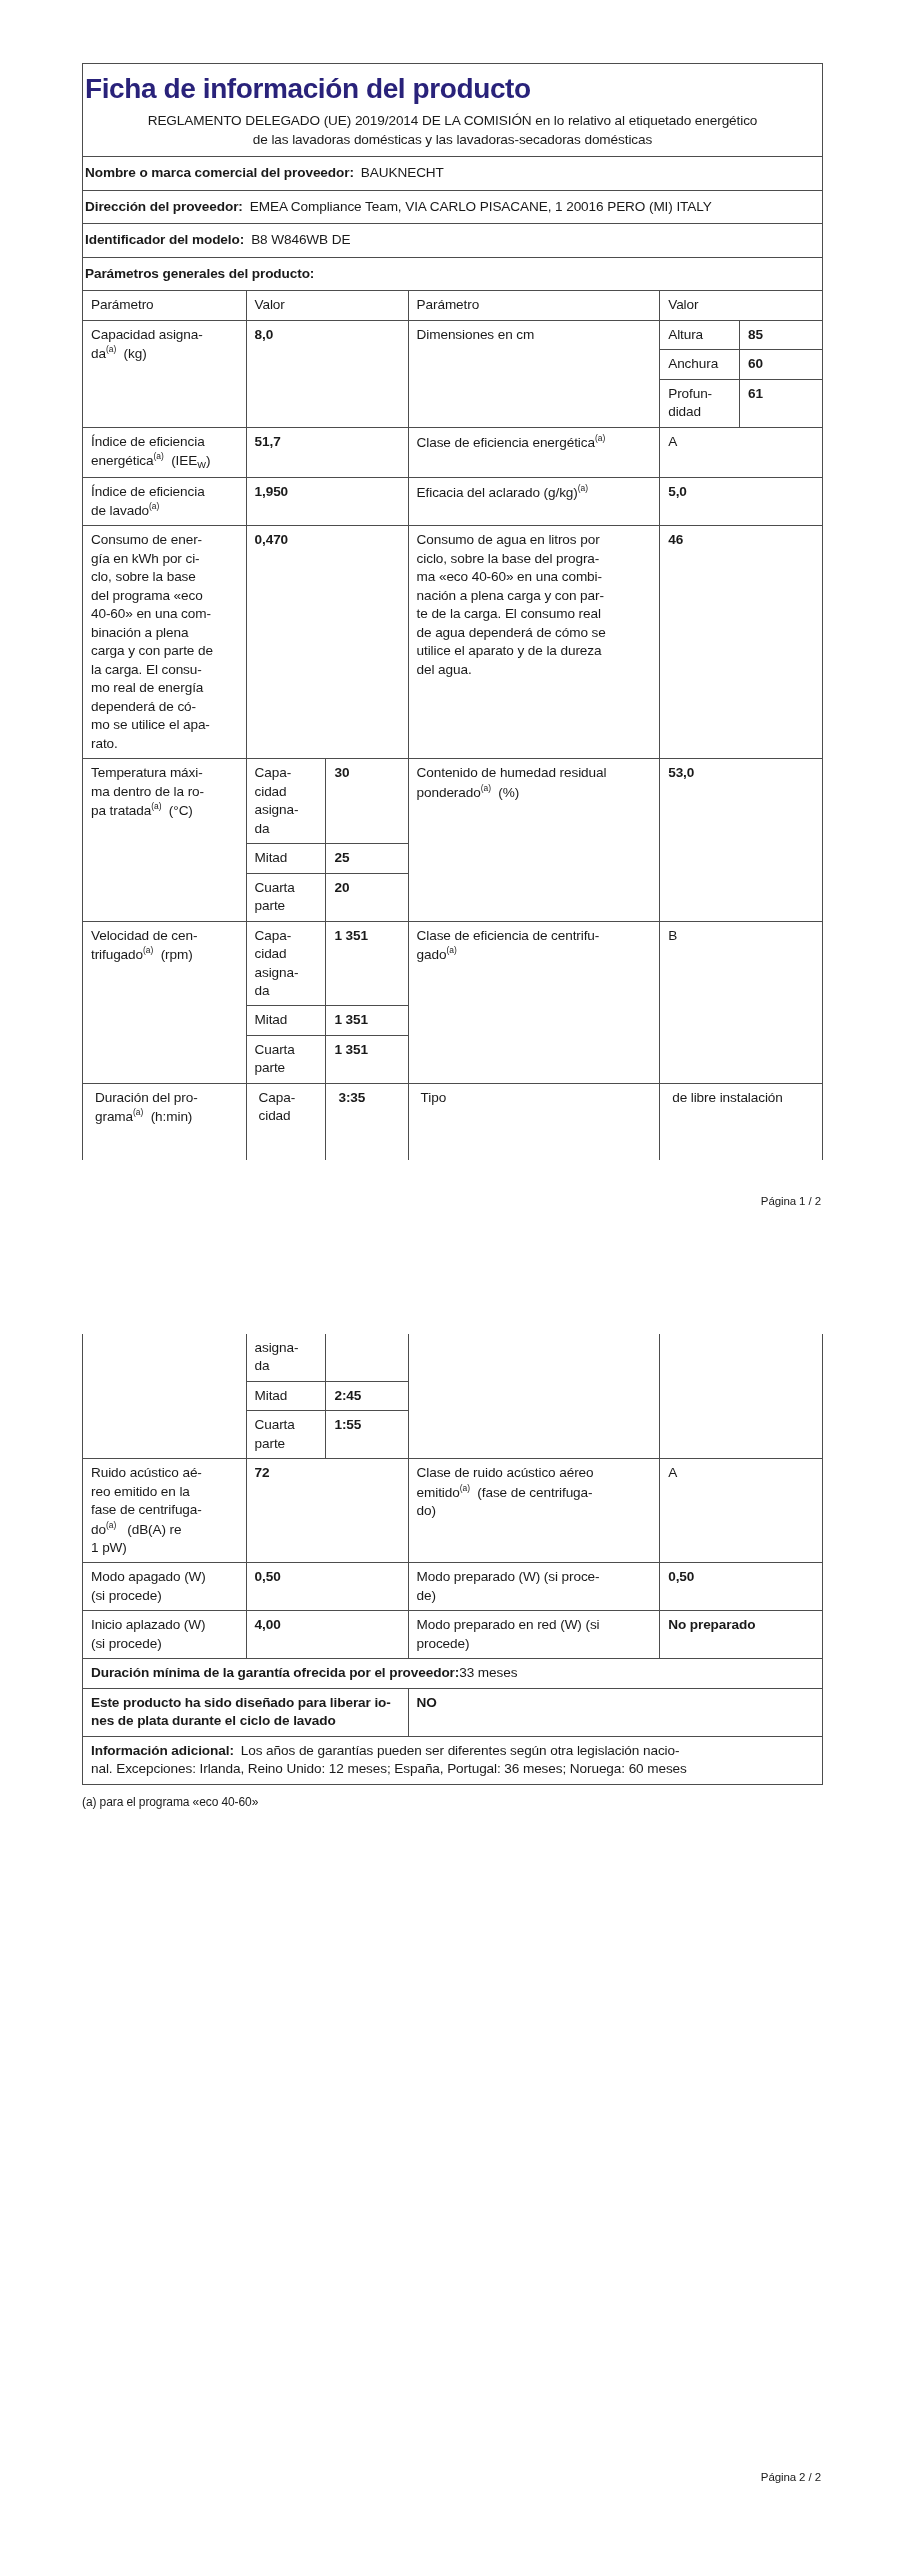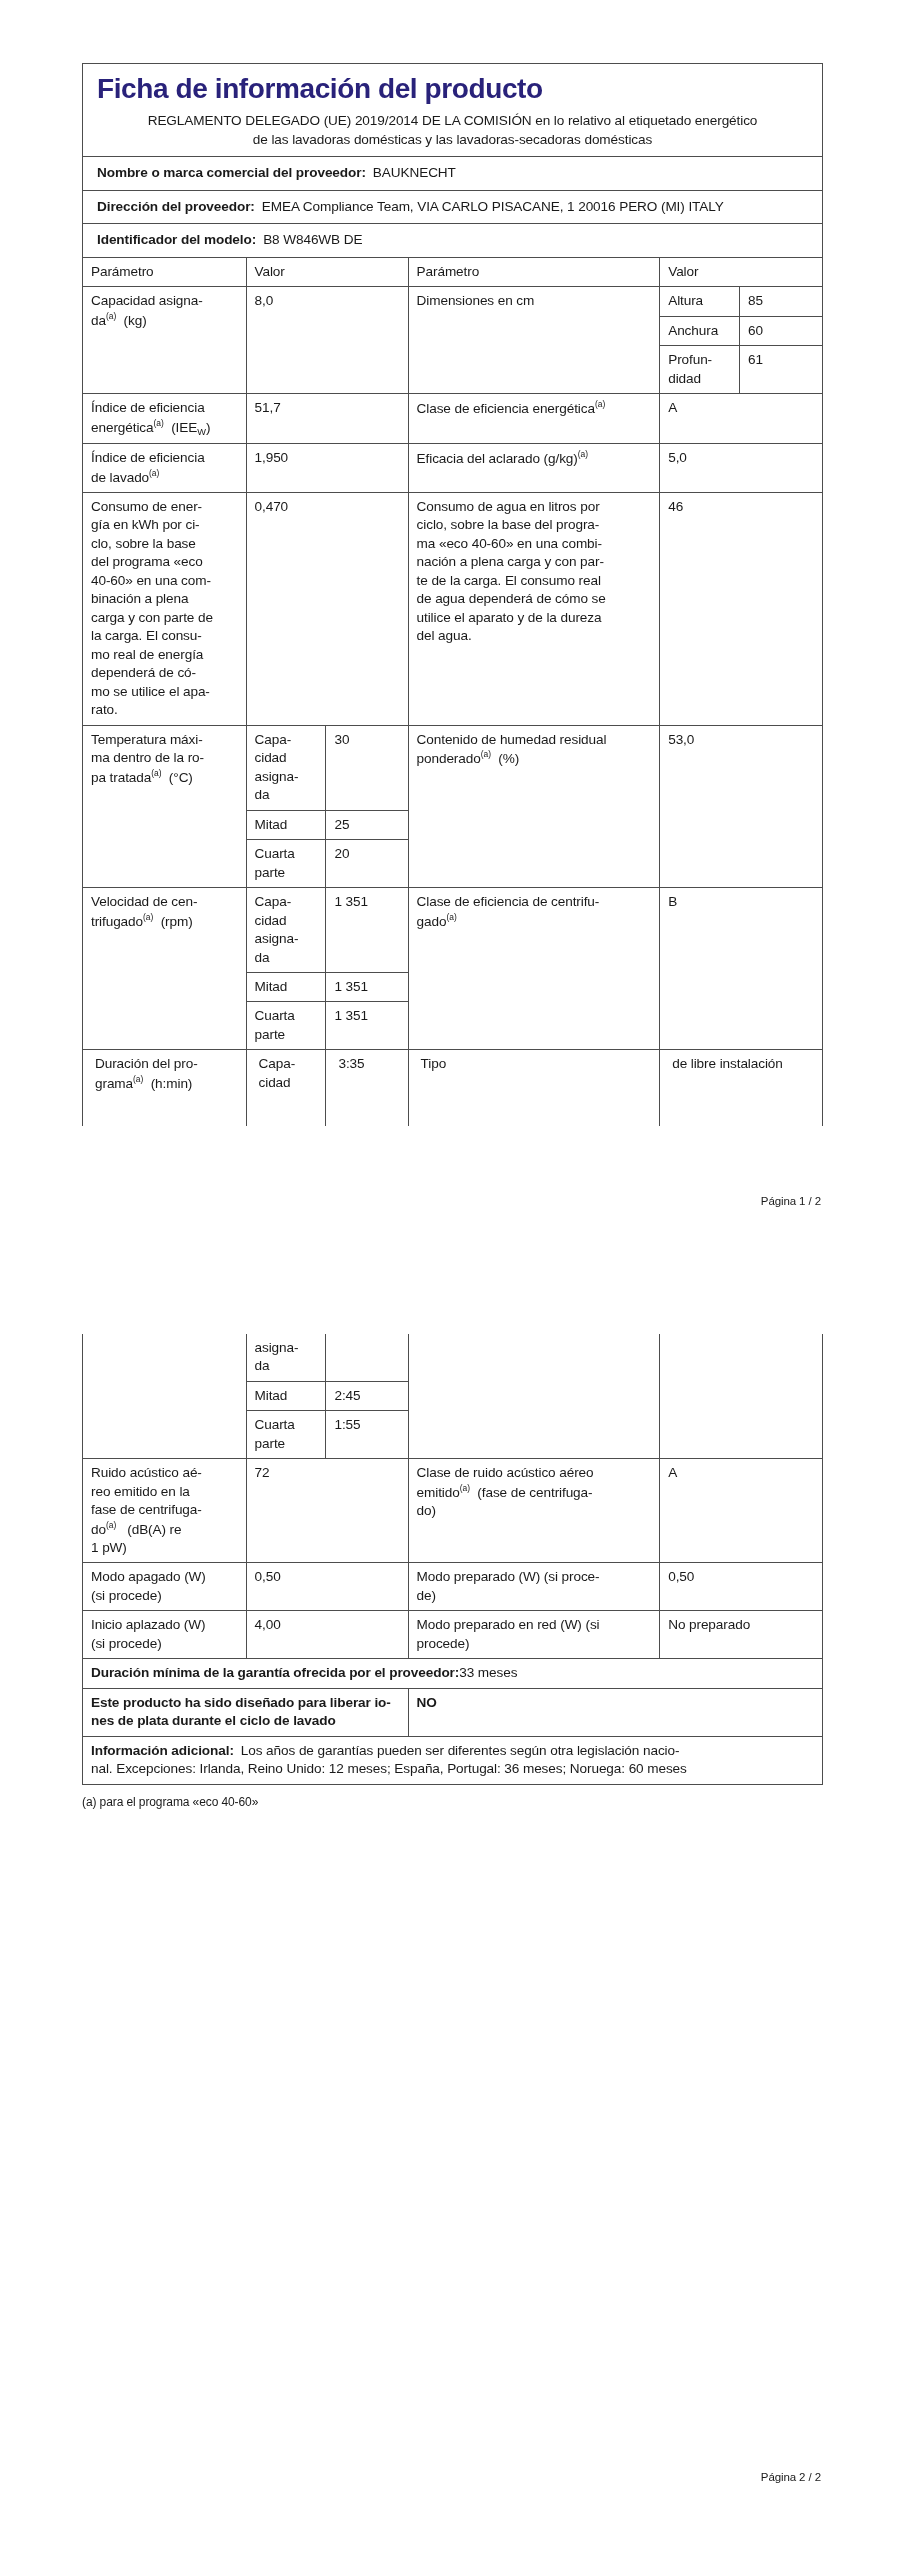--- a/index.html
+++ b/index.html
@@ -2,30 +2,30 @@
 <html><head>
 <meta charset="utf-8">
 <style>
   html,body{margin:0;padding:0;background:#ffffff;}
   .canvas{position:relative;width:905px;height:2560px;background:#fff;overflow:hidden;
           font-family:"Liberation Sans","DejaVu Sans",sans-serif;font-size:13.6px;line-height:1.36;
           color:#1a1a1a;letter-spacing:-0.1px;}
   .page-block{position:absolute;left:82px;width:741px;}
   #p1{top:63px;}
   #p2{top:1335px;}
-  .box{border:1px solid #4d4d4d;padding:7px 14px;}
+  .box{border:1px solid #4d4d4d;padding:7px 2px;}
   .box + .box{border-top:none;}
   .title{color:#29227a;font-size:28px;font-weight:bold;letter-spacing:-0.4px;margin:2px 0 7px 0;line-height:1.15;}
   .reg{white-space:pre-line;text-align:center;}
   .b{font-weight:bold;text-align:center;}
   .info-row .b{margin-right:7px;}
   table.params{border-collapse:collapse;width:100%;table-layout:fixed;margin-top:-1px;}
   table.params td{border:1px solid #4d4d4d;vertical-align:top;padding:5px 8px;
                   white-space:pre-line;text-align:left;overflow:hidden;}
-  td.val{text-align:right;}
+  td.val{text-align:right;font-weight:bold;}
   .cut{border-bottom:none !important;}
   .cut-top{border-top:none !important;}
   .sup{font-size:0.62em;vertical-align:super;letter-spacing:0;}
   .subw{font-size:0.68em;vertical-align:sub;letter-spacing:0;}
   tr.duracion td{height:66px;padding-left:12px;}
   .enlace-box{margin-top:7px;}
   .fnote{font-size:12px;margin-top:9px;white-space:pre-line;}
   .footer{position:absolute;right:84px;font-size:11.5px;color:#1a1a1a;}
   #footer1{top:1194px;}
   #footer2{top:2470px;}
@@ -48,20 +48,23 @@
     </div>
 
     <div class="box info-row">
       <span class="b">Dirección del proveedor:</span><span>EMEA Compliance Team, VIA CARLO PISACANE, 1 20016 PERO (MI) ITALY</span>
     </div>
 
     <div class="box info-row">
       <span class="b">Identificador del modelo:</span><span>B8 W846WB DE</span>
     </div>
 
+    <div class="box info-row">
+      <span class="b">Parámetros generales del producto:</span>
+    </div>
 
     <table class="params">
       <colgroup>
         <col style="width:22.1%">
           <col style="width:10.8%">
           <col style="width:11.1%">
         <col style="width:34.0%">
           <col style="width:10.8%">
           <col style="width:11.2%">
       </colgroup>

